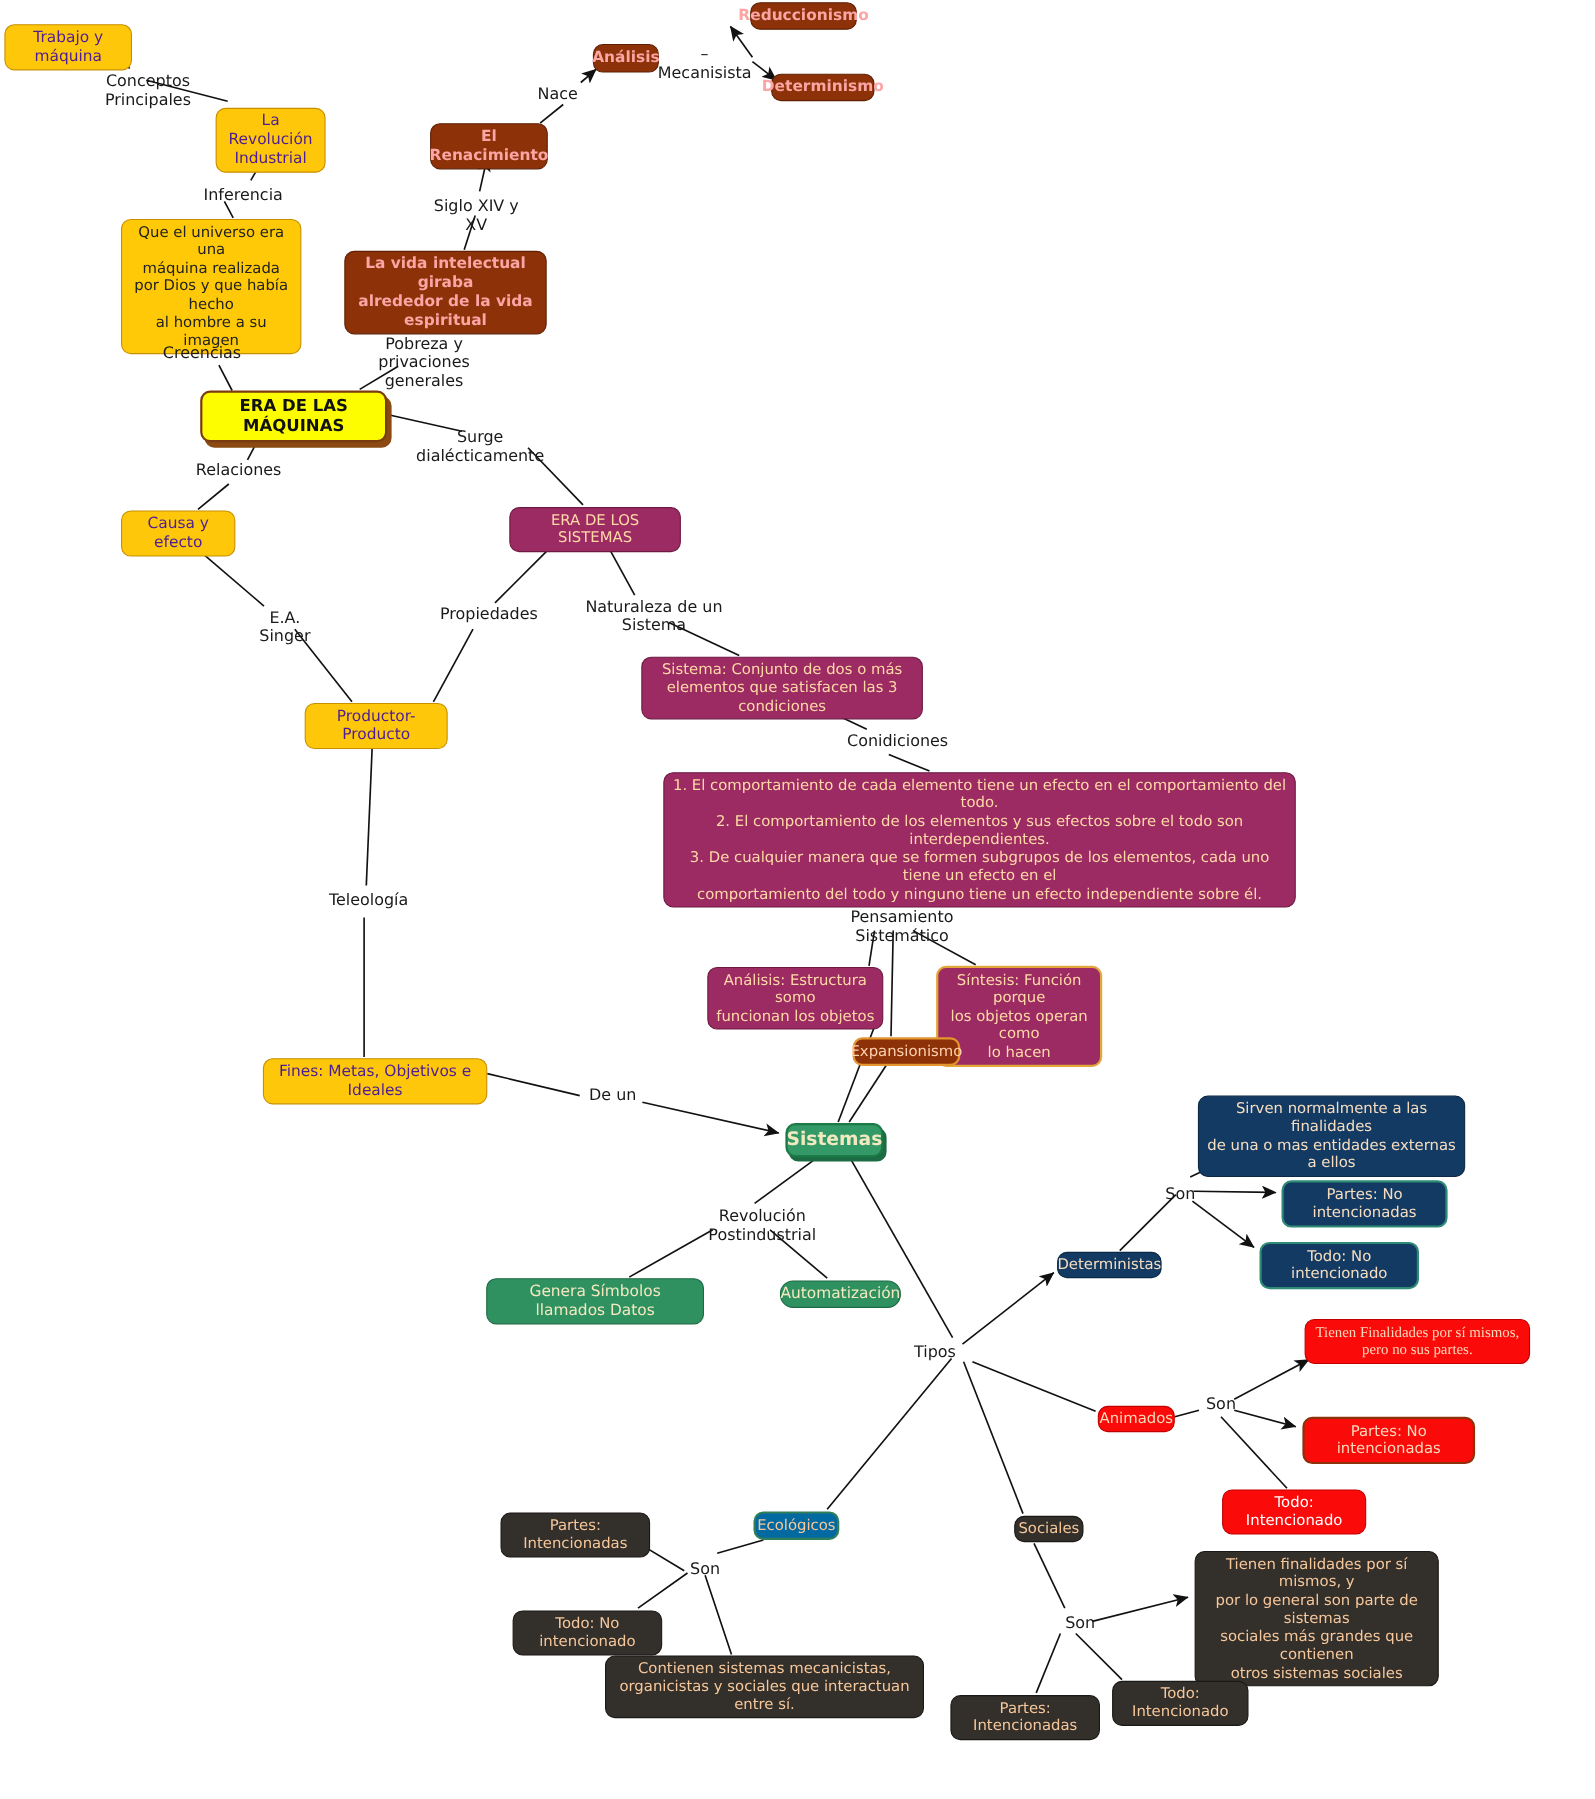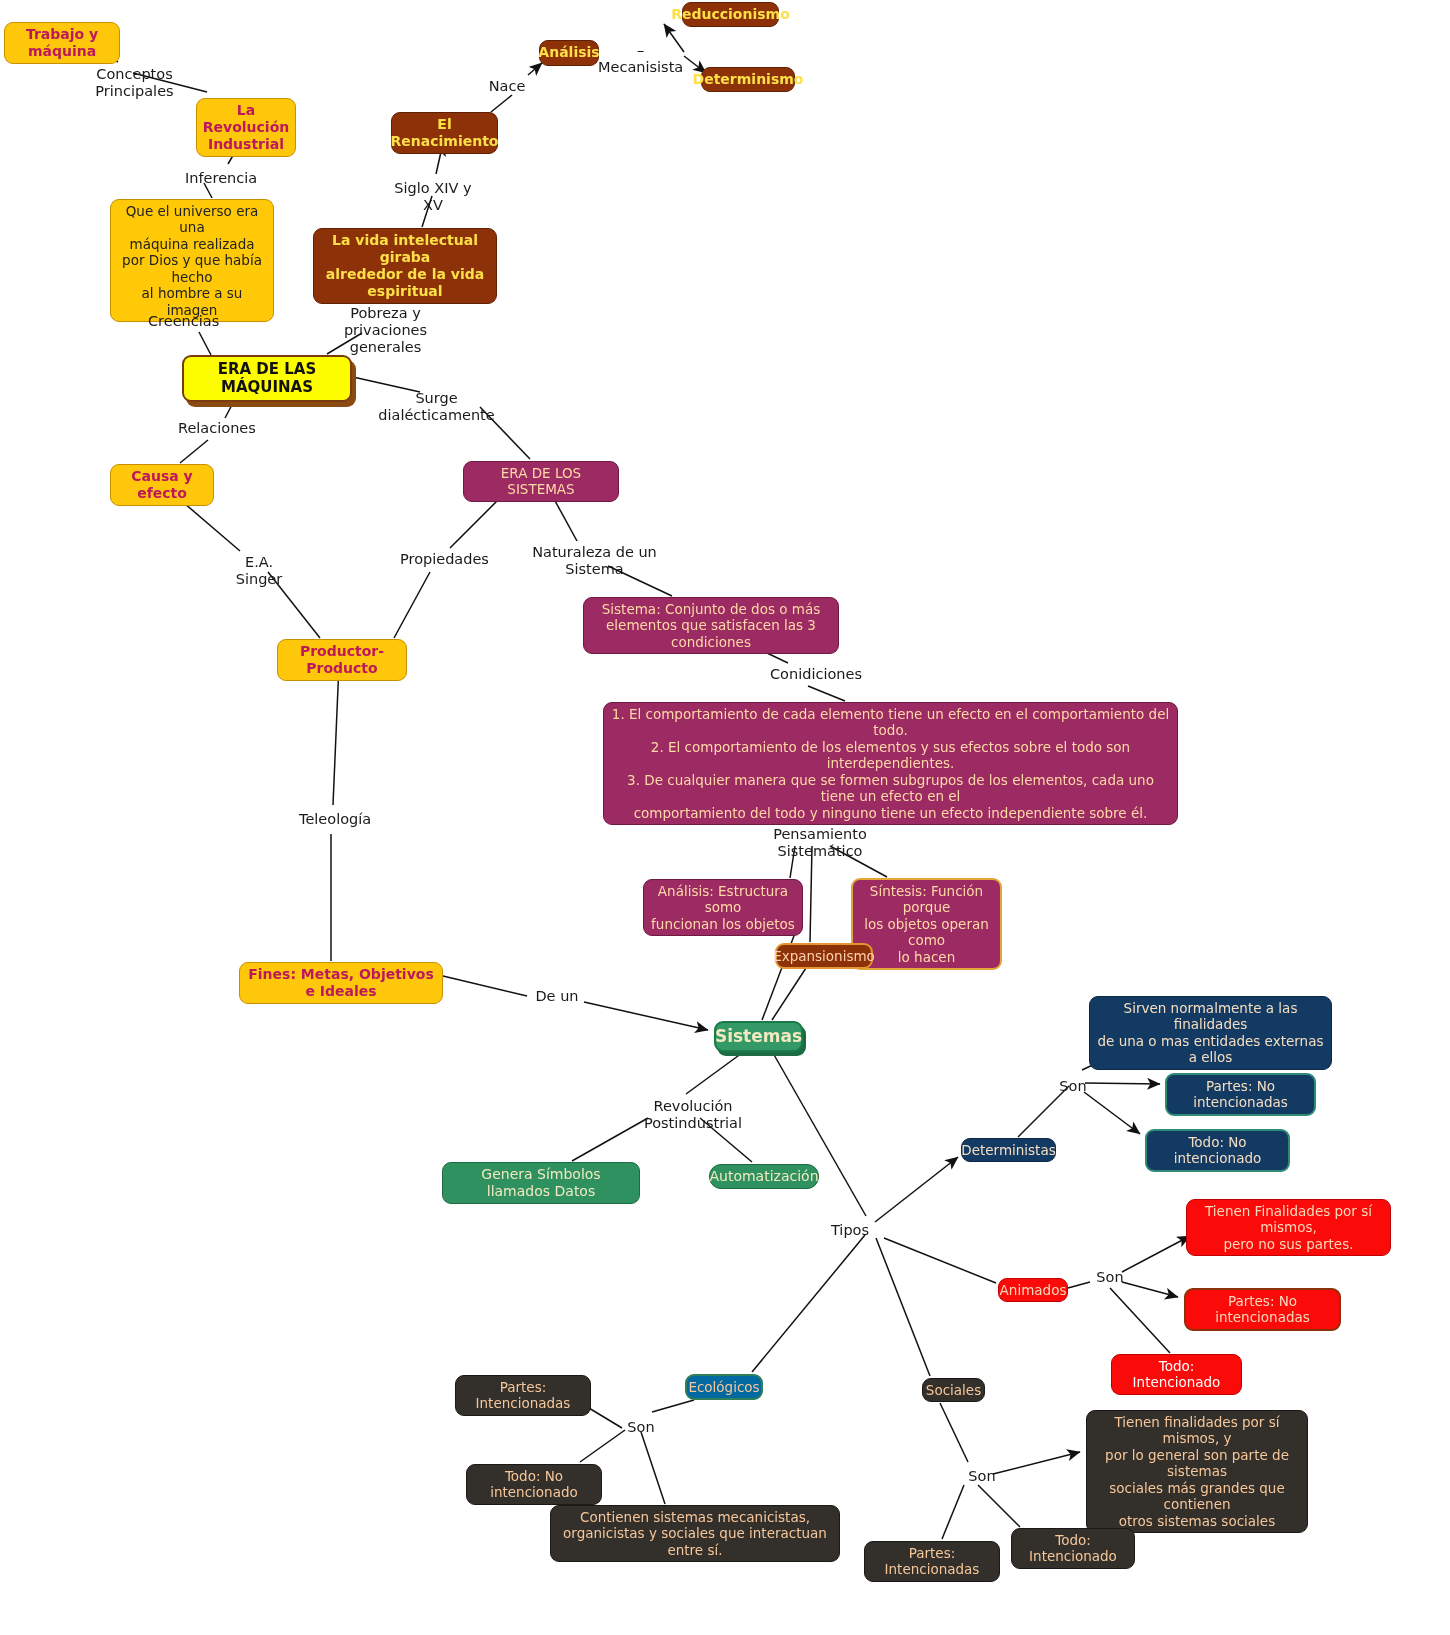--- a/index.html
+++ b/index.html
@@ -9,25 +9,25 @@
 
   .node{position:absolute;box-sizing:border-box;border-radius:9px;
         text-align:center;line-height:1.22;white-space:pre-line;
         display:flex;align-items:center;justify-content:center;
         font-family:"DejaVu Sans",sans-serif;}
   .lbl{position:absolute;color:#1a1a1a;font-size:14.5px;
        font-family:"DejaVu Sans",sans-serif;white-space:pre-line;
        text-align:center;line-height:1.18;}
 
   
-  .n-yellow{background:#ffc709;color:#be185d;border:1px solid #c98f00;font-weight:bold;font-size:14px;}
+  .n-yellow{background:#ffc709;color:#4c1d95;border:1px solid #c98f00;font-weight:normal;font-size:14px;}
   .n-yellow-bright{background:#fdfd00;color:#111;border:2px solid #7a3b10;font-weight:bold;font-size:15px;
         box-shadow:4px 5px 0 #8a4a12;}
   .n-yellow-soft{background:#ffc907;color:#222;border:1px solid #c98f00;font-weight:normal;font-size:13.5px;text-align:center;}
-  .n-brown{background:#8d3208;color:#fde047;border:1px solid #5e2005;font-weight:bold;font-size:14px;}
+  .n-brown{background:#8d3208;color:#fca5a5;border:1px solid #5e2005;font-weight:bold;font-size:14px;}
   .n-magenta{background:#9c2a63;color:#ffd9a6;border:1px solid #6d1a43;font-size:13.5px;}
   .n-magenta-gold{background:#9c2a63;color:#ffd9a6;border:2px solid #e3a63a;font-size:13.5px;}
   .n-brown-gold{background:#8d3208;color:#ffd0b0;border:2px solid #e3952f;font-size:13.5px;}
   .n-green{background:#2f9160;color:#f2e9c0;border:1px solid #1d6b43;font-size:14px;}
   .n-green-big{background:#339966;color:#f2e9c0;border:2px solid #1b7a46;font-size:17px;font-weight:bold;
         box-shadow:3px 4px 0 #1d6b43;}
   .n-navy{background:#123a63;color:#f6ddc0;border:1px solid #0b2844;font-size:13.5px;}
   .n-navy-teal{background:#123a63;color:#f6ddc0;border:2px solid #2e8b74;font-size:13.5px;}
   .n-red{background:#fb0a0a;color:#fbd9bb;border:1px solid #c00000;font-size:13.5px;}
   .n-red-dark{background:#fb0a0a;color:#fbd9bb;border:2px solid #8d3208;font-size:13.5px;}
@@ -169,21 +169,21 @@
       <div class="node n-yellow" style="left: 239px; top: 962px; width: 204px; min-height: 25px; padding: 3px 7px;">Fines: Metas, Objetivos e Ideales</div>
       <div class="node n-green-big" style="left: 714px; top: 1021px; width: 89px; min-height: 31px; padding: 3px 7px;">Sistemas</div>
       <div class="node n-green" style="left: 442px; top: 1162px; width: 198px; min-height: 26px; padding: 3px 7px;">Genera Símbolos llamados Datos</div>
       <div class="node n-green" style="left: 709px; top: 1164px; width: 110px; min-height: 25px; padding: 3px 7px; border-radius: 12px;">Automatización</div>
       <div class="node n-navy" style="left: 961px; top: 1138px; width: 95px; min-height: 24px; padding: 3px 7px;">Deterministas</div>
       <div class="node n-navy" style="left: 1089px; top: 996px; width: 243px; min-height: 42px; padding: 3px 7px;">Sirven normalmente a las finalidades
 de una o mas entidades externas a ellos</div>
       <div class="node n-navy-teal" style="left: 1165px; top: 1073px; width: 151px; min-height: 24px; padding: 3px 7px;">Partes: No intencionadas</div>
       <div class="node n-navy-teal" style="left: 1145px; top: 1129px; width: 145px; min-height: 24px; padding: 3px 7px;">Todo: No intencionado</div>
       <div class="node n-red" style="left: 998px; top: 1278px; width: 70px; min-height: 23px; padding: 3px 7px;">Animados</div>
-      <div class="node n-red" style="left: 1186px; top: 1199px; width: 205px; min-height: 40px; padding: 3px 7px;">Tienen Finalidades por sí mismos,
+      <div class="node n-red" style="left: 1186px; top: 1199px; width: 205px; min-height: 40px; padding: 3px 7px; font-family: Liberation Serif, serif;">Tienen Finalidades por sí mismos,
 pero no sus partes.</div>
       <div class="node n-red-dark" style="left: 1184px; top: 1288px; width: 157px; min-height: 24px; padding: 3px 7px;">Partes: No intencionadas</div>
       <div class="node n-red-white" style="left: 1111px; top: 1354px; width: 131px; min-height: 24px; padding: 3px 7px;">Todo: Intencionado</div>
       <div class="node n-dark-green" style="left: 685px; top: 1374px; width: 78px; min-height: 25px; padding: 3px 7px;">Ecológicos</div>
       <div class="node n-dark" style="left: 455px; top: 1375px; width: 136px; min-height: 24px; padding: 3px 7px;">Partes: Intencionadas</div>
       <div class="node n-dark" style="left: 466px; top: 1464px; width: 136px; min-height: 24px; padding: 3px 7px;">Todo: No intencionado</div>
       <div class="node n-dark" style="left: 550px; top: 1505px; width: 290px; min-height: 42px; padding: 3px 7px;">Contienen sistemas mecanicistas,
 organicistas y sociales que interactuan entre sí.</div>
       <div class="node n-dark" style="left: 908px; top: 1378px; width: 63px; min-height: 24px; padding: 3px 7px; margin-left: 14px;">Sociales</div>
       <div class="node n-dark" style="left: 1086px; top: 1410px; width: 222px; min-height: 76px; padding: 3px 7px;">Tienen finalidades por sí mismos, y

